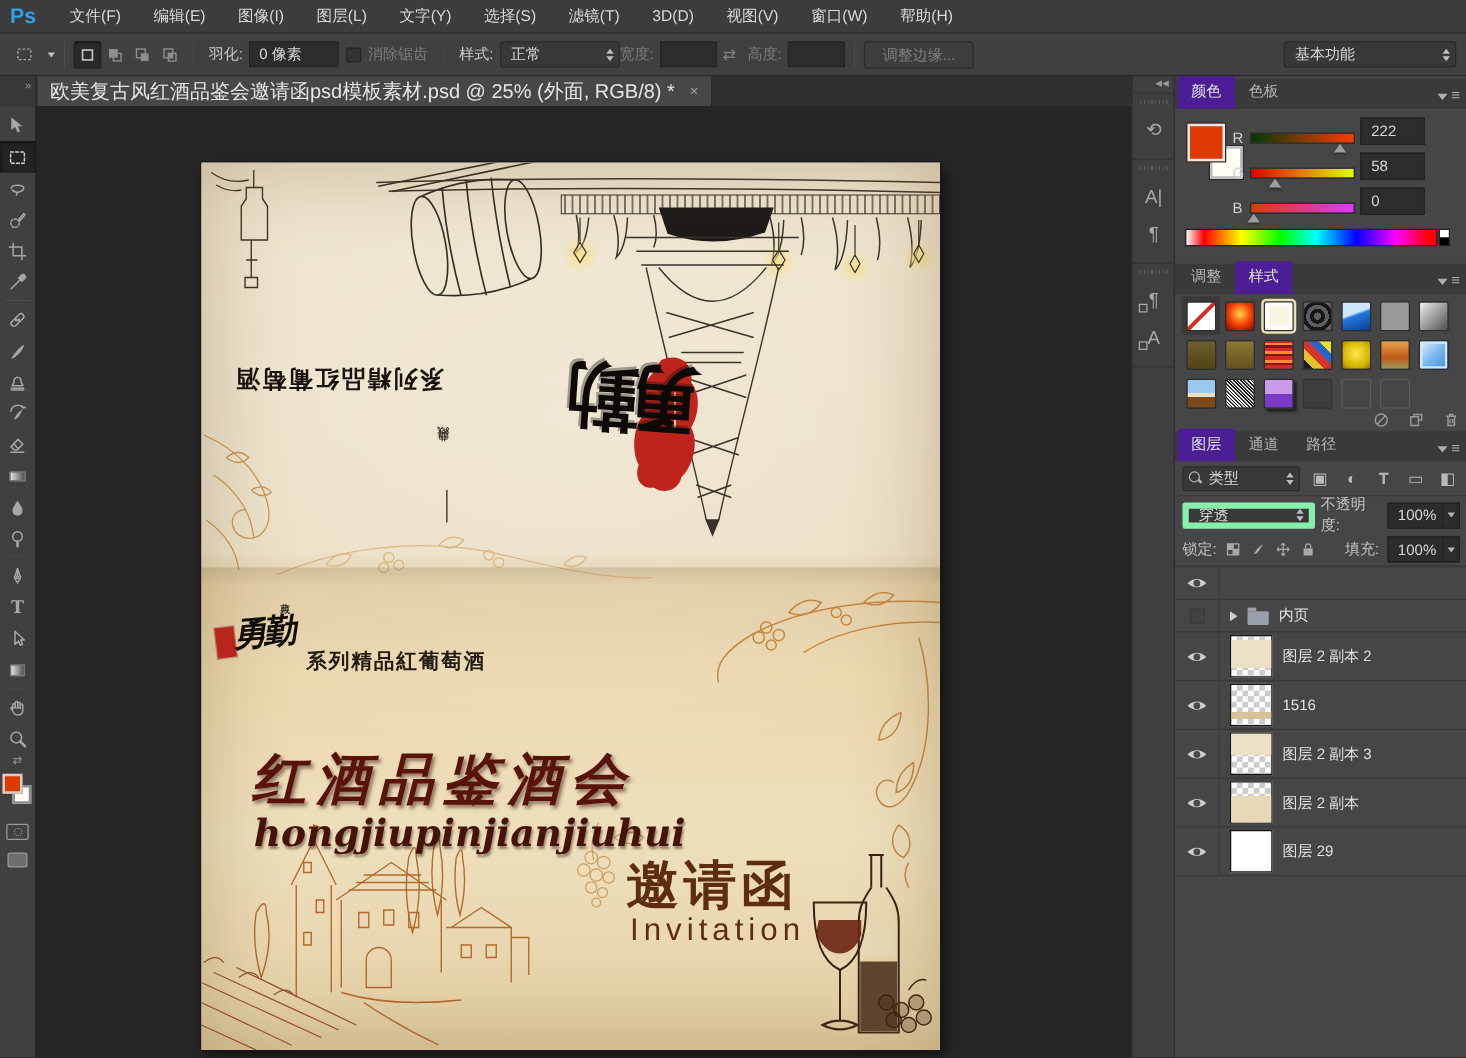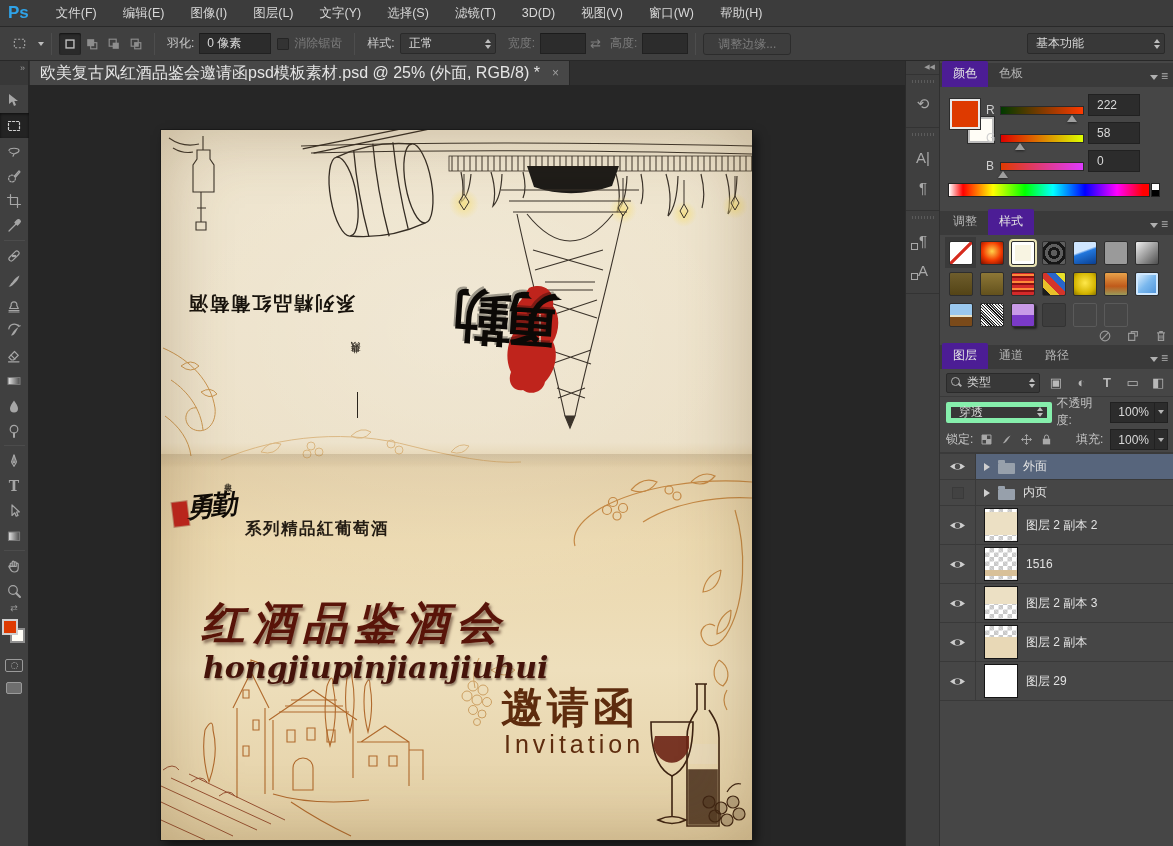--- a/index.html
+++ b/index.html
@@ -266,21 +266,21 @@
     <span class="olabel dim">消除锯齿</span>
     <div class="osep"></div>
     <span class="olabel">样式:</span>
     <span class="oselect" style="width:96px;justify-content:space-between">
       <span>正常</span>
       <span class="spin">
           <i class="up"></i>
           <i class="dn"></i>
         </span>
     </span>
-    <span class="olabel dim" style="margin-left:12px">宽度:</span>
+    <span class="olabel dim" style="margin-left:0">宽度:</span>
     <span class="obox" style="width:46px"></span>
     <span class="swapwh">⇄</span>
     <span class="olabel dim">高度:</span>
     <span class="obox" style="width:46px"></span>
     <div class="osep"></div>
     <span class="refine">调整边缘...</span>
     <span class="oselect workspace">
       <span>基本功能</span>
       <span class="spin">
           <i class="up"></i>
@@ -793,25 +793,20 @@
         </div>
       </div>
       <div class="layerlist">
         <div class="layer grouprow">
           <div class="eyecell">
             <svg viewBox="0 0 17 11">
                 <path d="M1 5.5 Q8.5 -1 16 5.5 Q8.5 12 1 5.5 Z" fill="#cdcdcd"></path>
                 <circle cx="8.5" cy="5.5" r="2.7" fill="#4a4a4a"></circle>
               </svg>
           </div>
-          <div class="lbody selected">
-            <span class="disclose"></span>
-            <span class="foldericon"></span>
-            <span class="lname">外面</span>
-          </div>
         </div>
         <div class="layer grouprow">
           <div class="eyecell">
               <span class="eyeoff"></span>
             </div>
           <div class="lbody">
             <span class="disclose"></span>
             <span class="foldericon"></span>
             <span class="lname">内页</span>
           </div>

